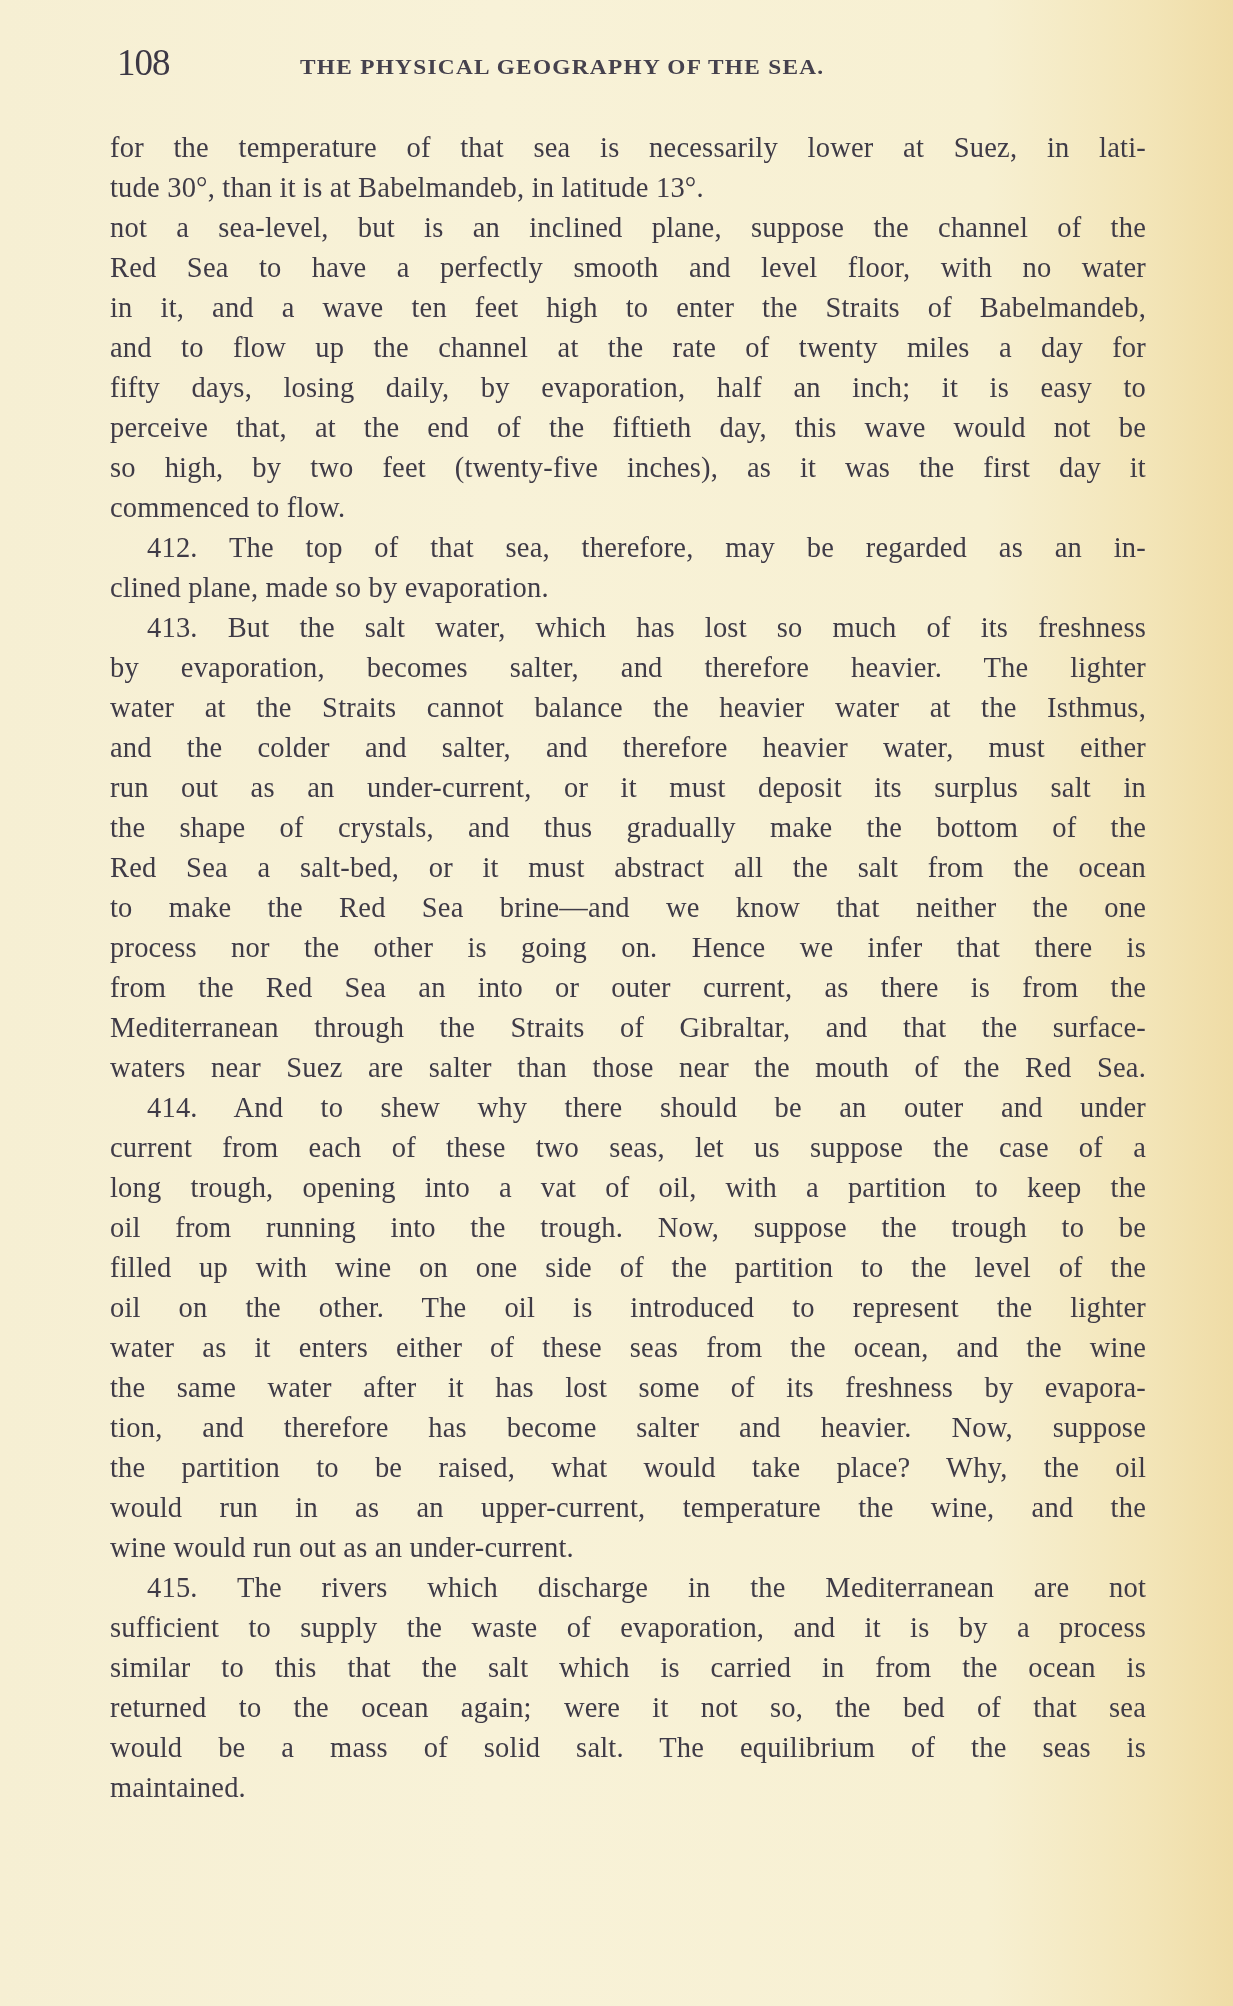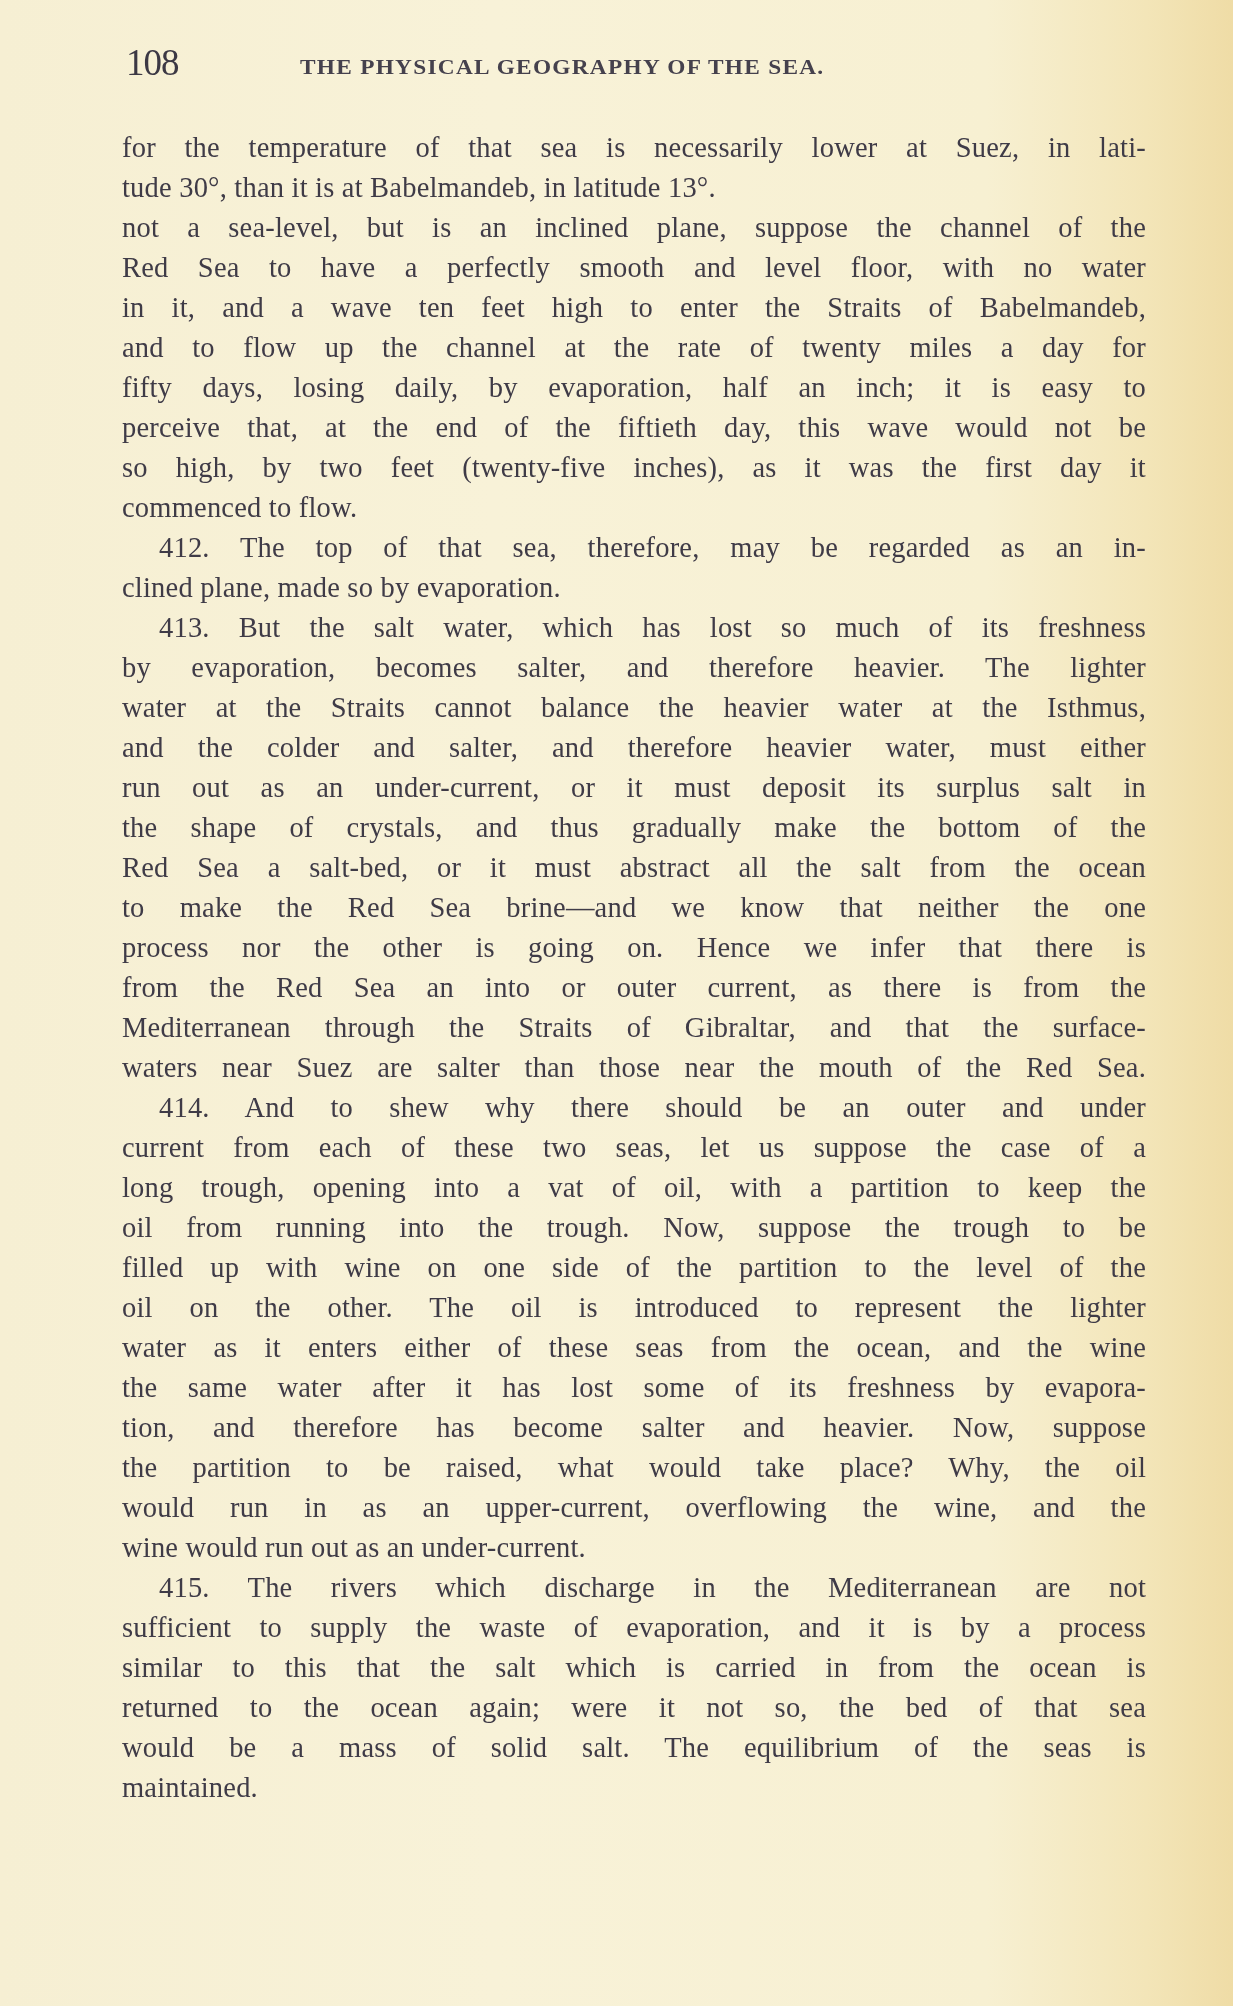--- a/index.html
+++ b/index.html
@@ -19,21 +19,21 @@
   }
   .running-head {
     position: absolute;
     left: 110px;
     top: 38px;
     width: 1040px;
     height: 50px;
   }
   .page-number {
     position: absolute;
-    left: 16px;
+    left: 7px;
     top: 0;
     font-size: 37px;
     line-height: 50px;
     letter-spacing: -1px;
     color: #3c3844;
   }
   .running-title {
     position: absolute;
     left: 190px;
     top: 9px;
@@ -54,21 +54,20 @@
   }
   .line {
     display: block;
     height: 40px;
     line-height: 40px;
     font-size: 28.5px;
     white-space: nowrap;
     text-align: justify;
     text-align-last: justify;
     letter-spacing: 0.2px;
-    margin-left: 12px;
   }
   .line.last {
     text-align-last: left;
   }
   .line.indent {
     padding-left: 37px;
   }
 </style>
 </head>
 <body>
@@ -107,21 +106,21 @@
       <span class="line indent">414. And to shew why there should be an outer and under</span>
       <span class="line">current from each of these two seas, let us suppose the case of a</span>
       <span class="line">long trough, opening into a vat of oil, with a partition to keep the</span>
       <span class="line">oil from running into the trough.  Now, suppose the trough to be</span>
       <span class="line">filled up with wine on one side of the partition to the level of the</span>
       <span class="line">oil on the other.  The oil is introduced to represent the lighter</span>
       <span class="line">water as it enters either of these seas from the ocean, and the wine</span>
       <span class="line">the same water after it has lost some of its freshness by evapora-</span>
       <span class="line">tion, and therefore has become salter and heavier.  Now, suppose</span>
       <span class="line">the partition to be raised, what would take place?  Why, the oil</span>
-      <span class="line">would run in as an upper-current, overflowing the wine, and the</span>
+      <span class="line">would run in as an upper-current, temperature the wine, and the</span>
       <span class="line last">wine would run out as an under-current.</span>
       <span class="line indent">415. The rivers which discharge in the Mediterranean are not</span>
       <span class="line">sufficient to supply the waste of evaporation, and it is by a process</span>
       <span class="line">similar to this that the salt which is carried in from the ocean is</span>
       <span class="line">returned to the ocean again; were it not so, the bed of that sea</span>
       <span class="line">would be a mass of solid salt.  The equilibrium of the seas is</span>
       <span class="line last">maintained.</span>
     </div>
 </div>
 

